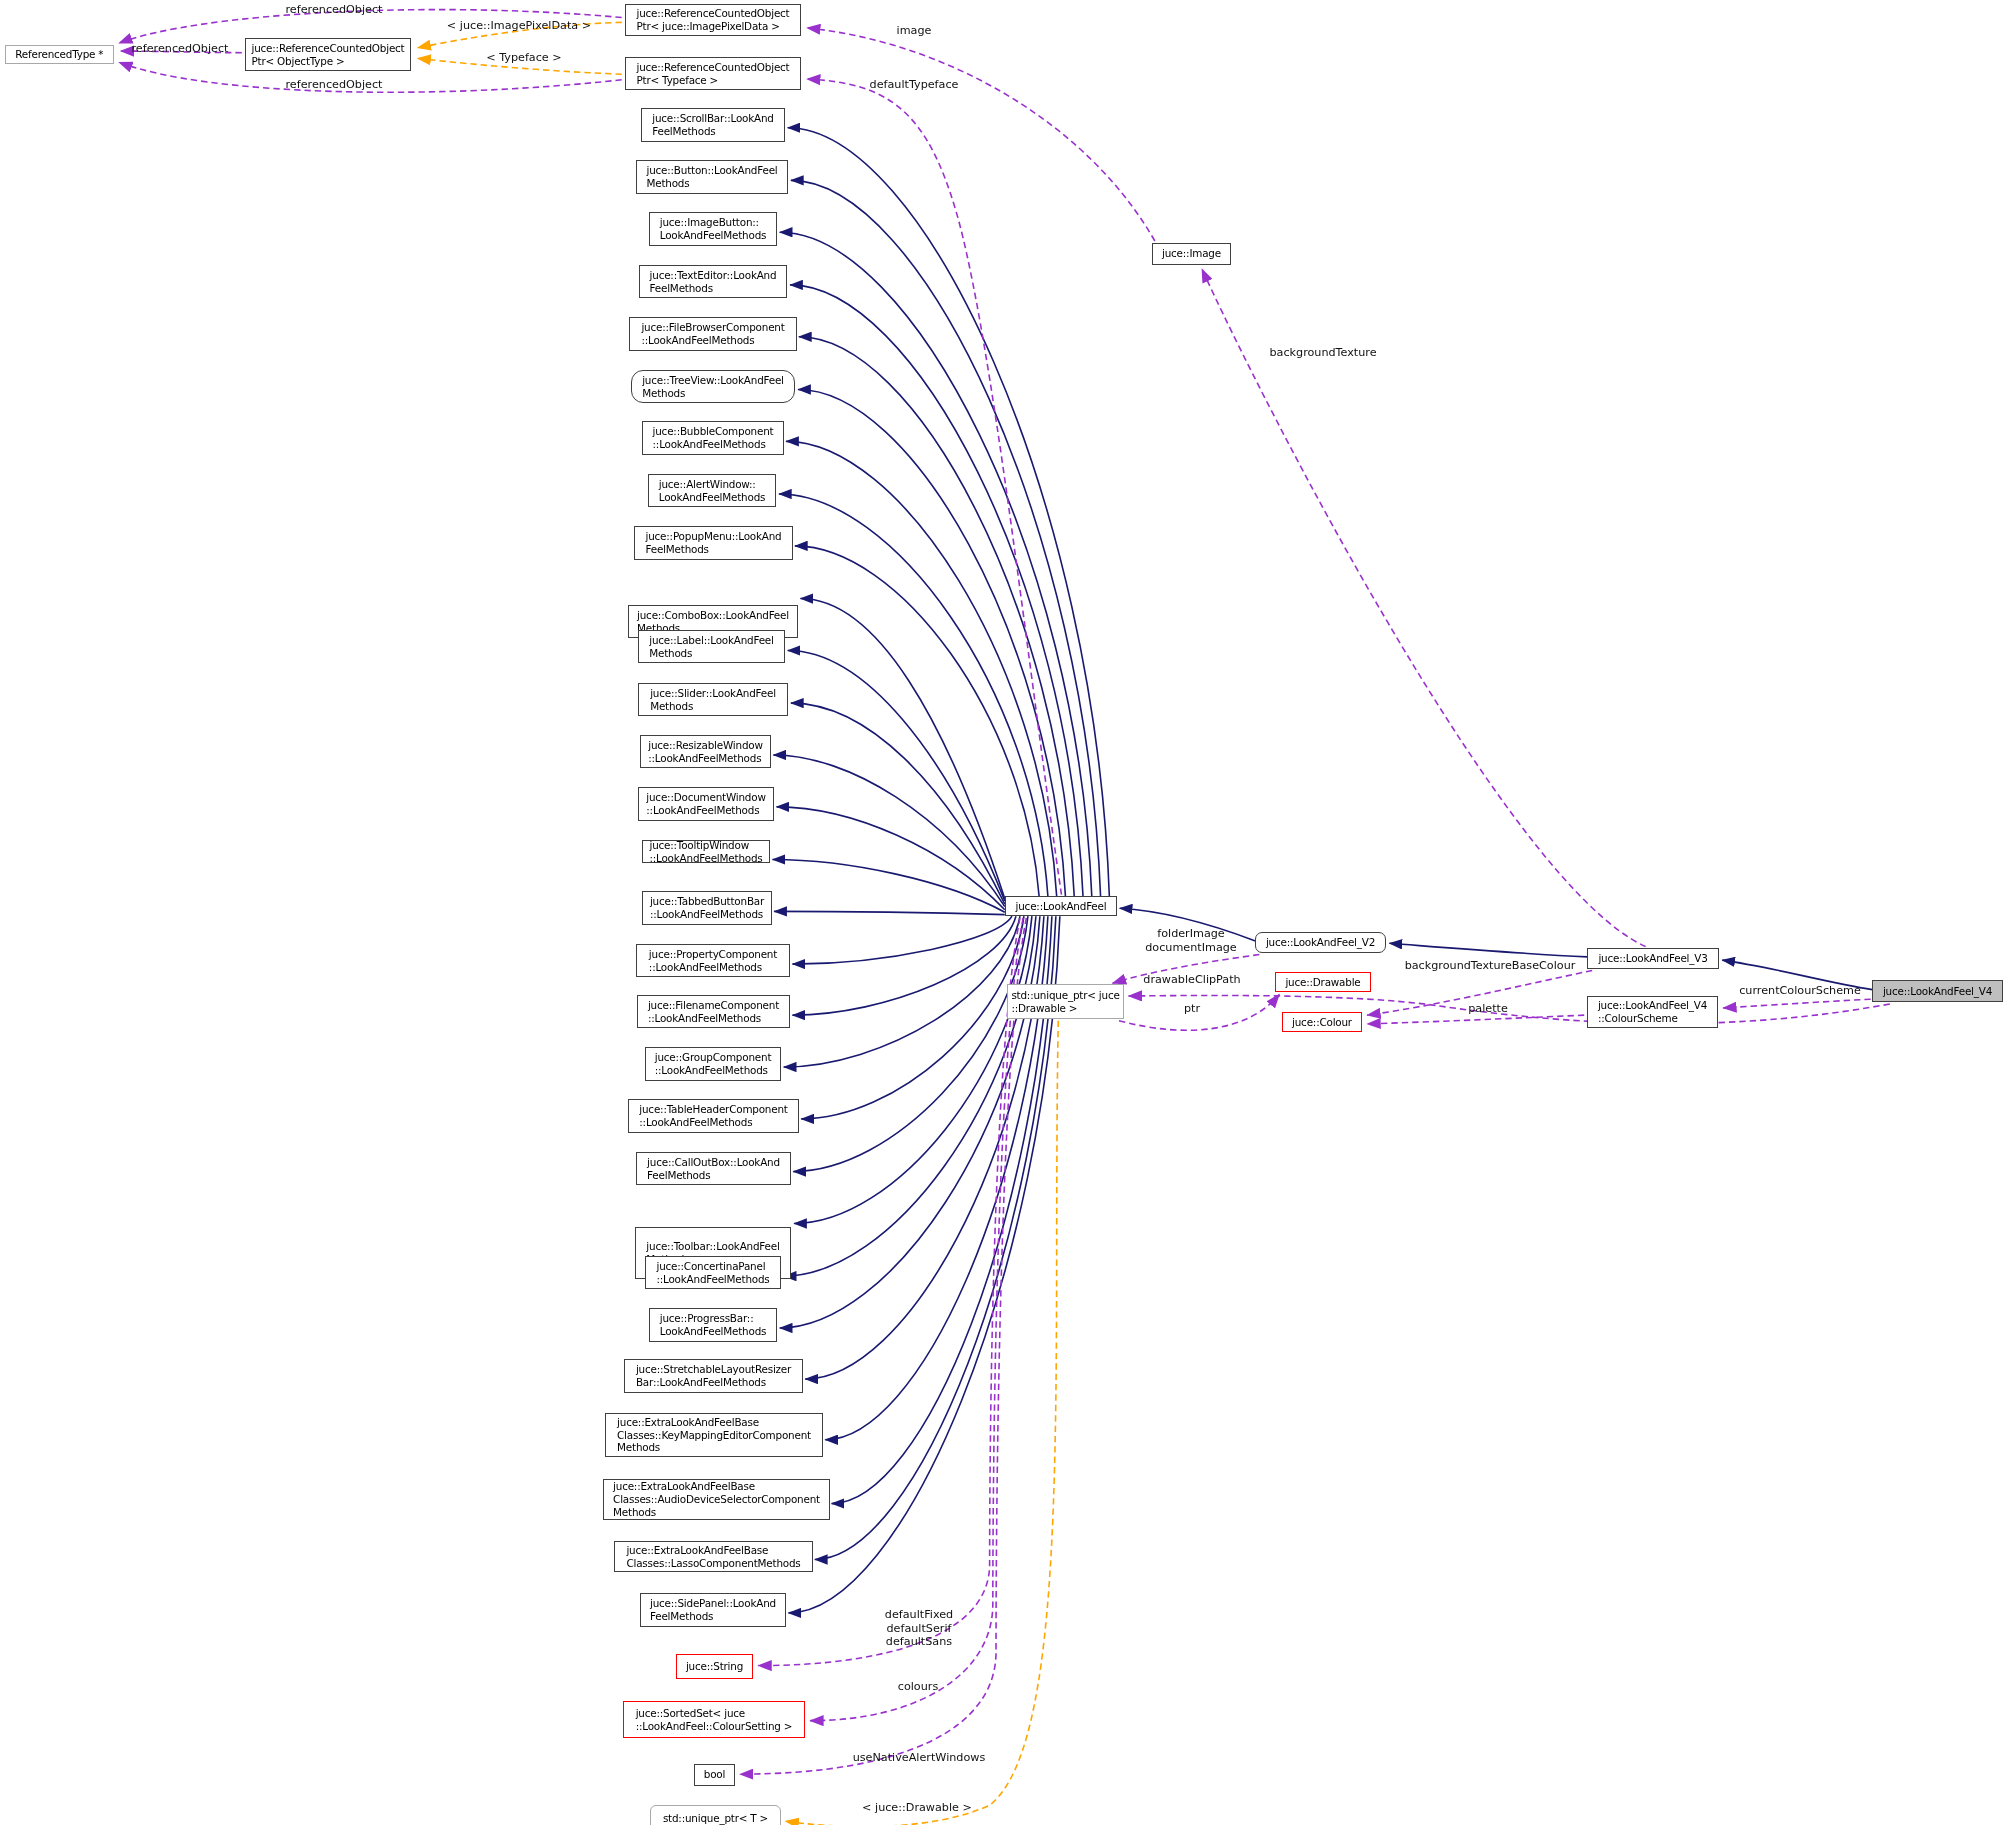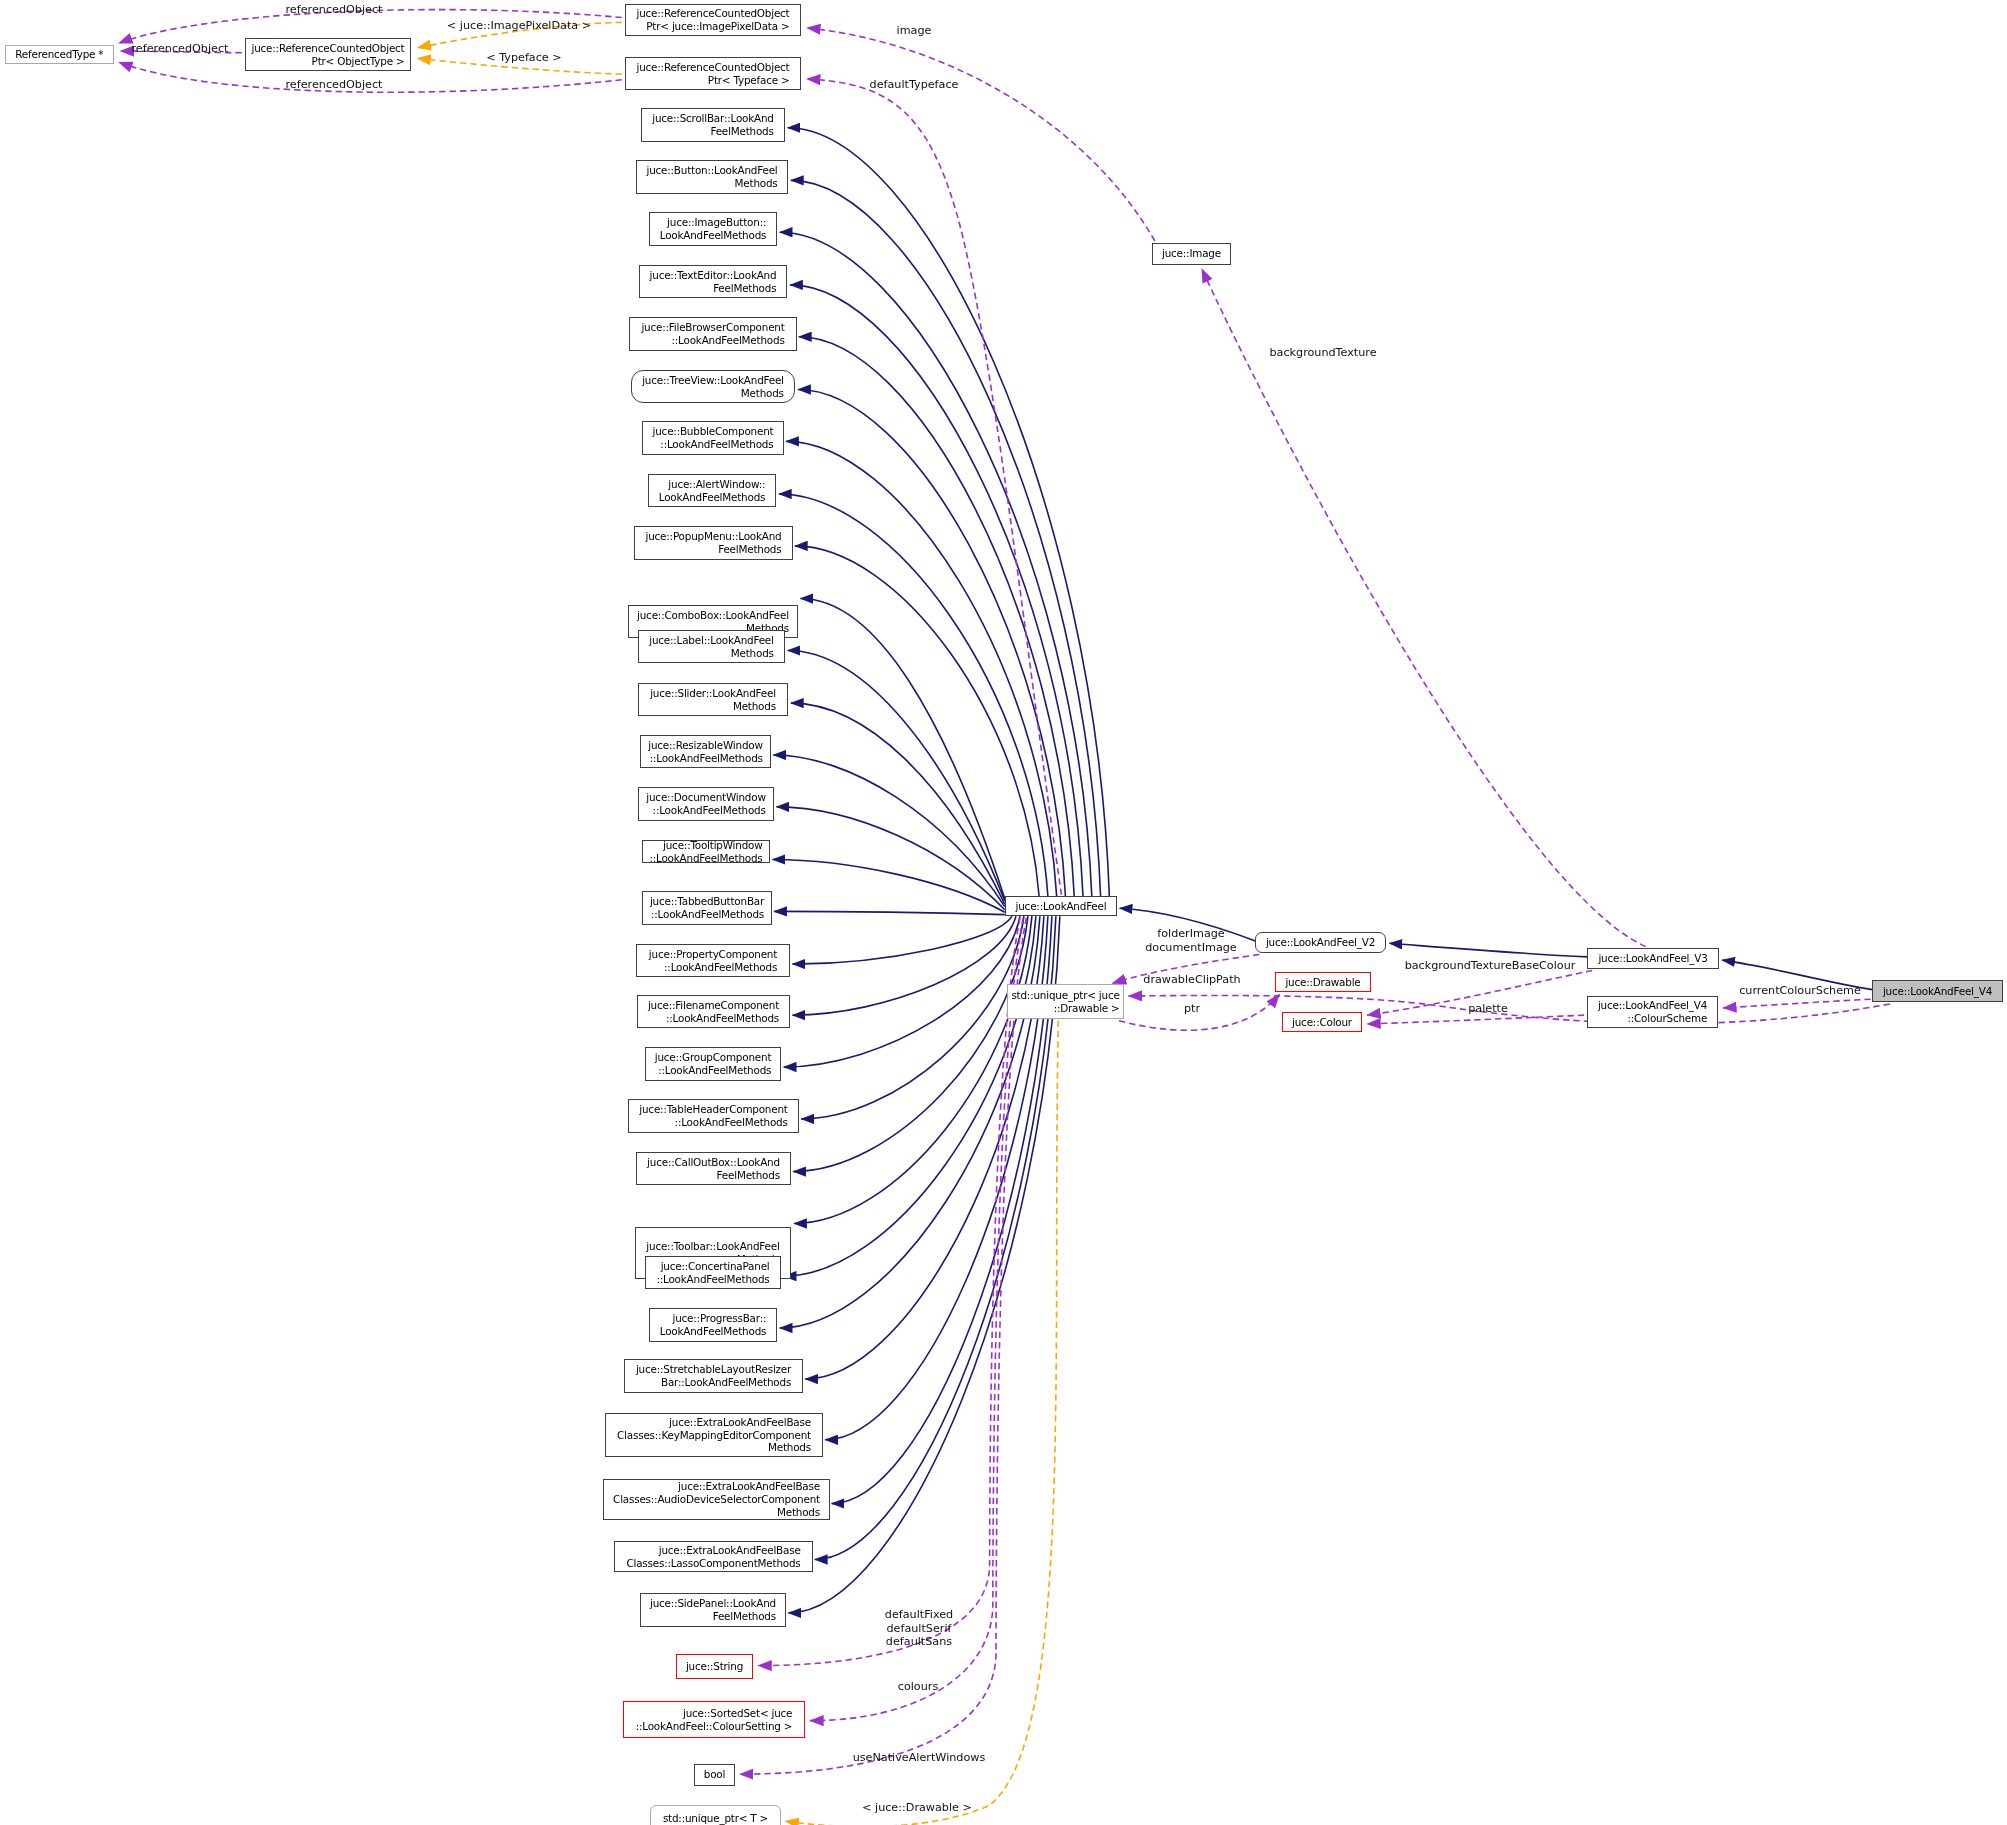--- a/index.html
+++ b/index.html
@@ -1,20 +1,20 @@
 <!DOCTYPE html>
 <html style="font-size:12.8px"><head>
 <meta charset="utf-8">
 <style>
   html,body{margin:0;padding:0;background:#ffffff;}
   #canvas{position:relative;width:2008px;height:1826px;background:#ffffff;overflow:hidden;
           font-family:"DejaVu Sans","Liberation Sans",sans-serif;}
   #edges{position:absolute;left:0;top:0;width:2008px;height:1826px;}
   .node{position:absolute;box-sizing:border-box;border:1.6px solid #404040;background:#ffffff;
-        display:flex;align-items:center;justify-content:center;text-align:right;
+        display:flex;align-items:center;justify-content:center;text-align:left;
         white-space:pre;color:#000;font-size:10.4px;line-height:12.8px;letter-spacing:-0.2px;cursor:pointer;}
   .node.red{border-color:#ff0000;}
   .node.gray{border-color:#a8a8a8;border-width:1.2px;cursor:default;}
   .node.plain{cursor:default;}
   .node.target{background:#bfbfbf;cursor:default;}
   .edge-label{position:absolute;transform:translate(-50%,-50%);white-space:pre;text-align:center;
         color:#111;font-size:11.2px;line-height:13.6px;}
 </style>
 </head>
 <body>

